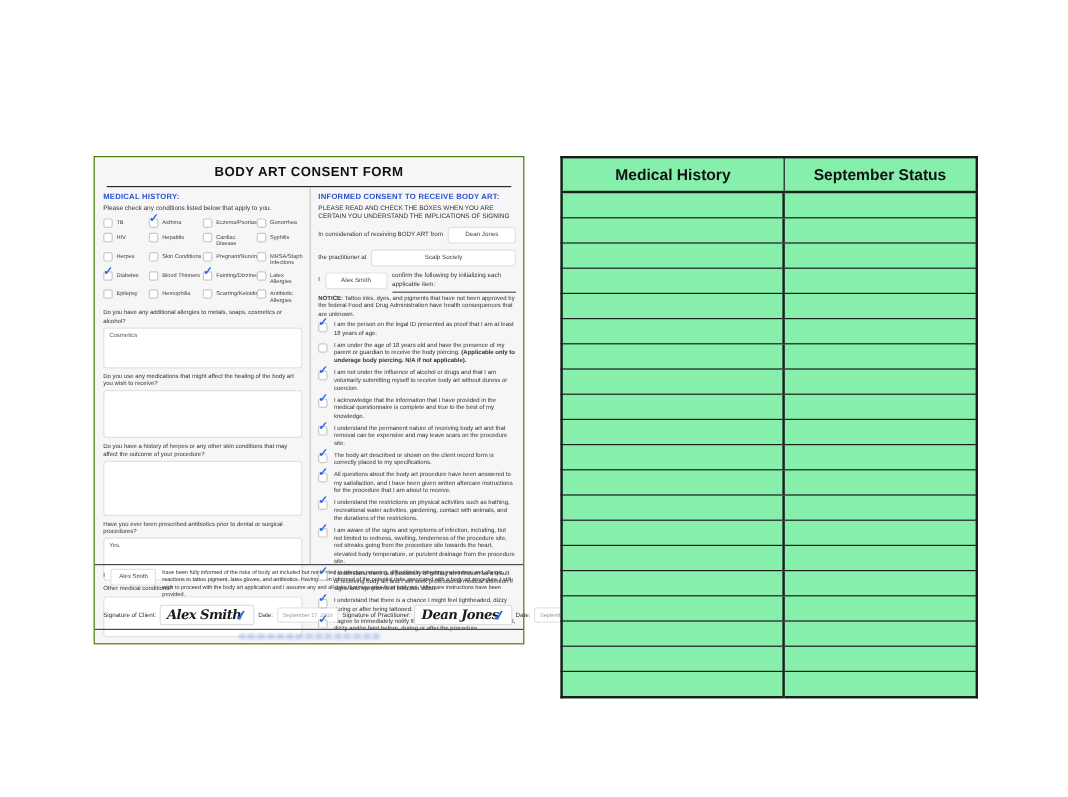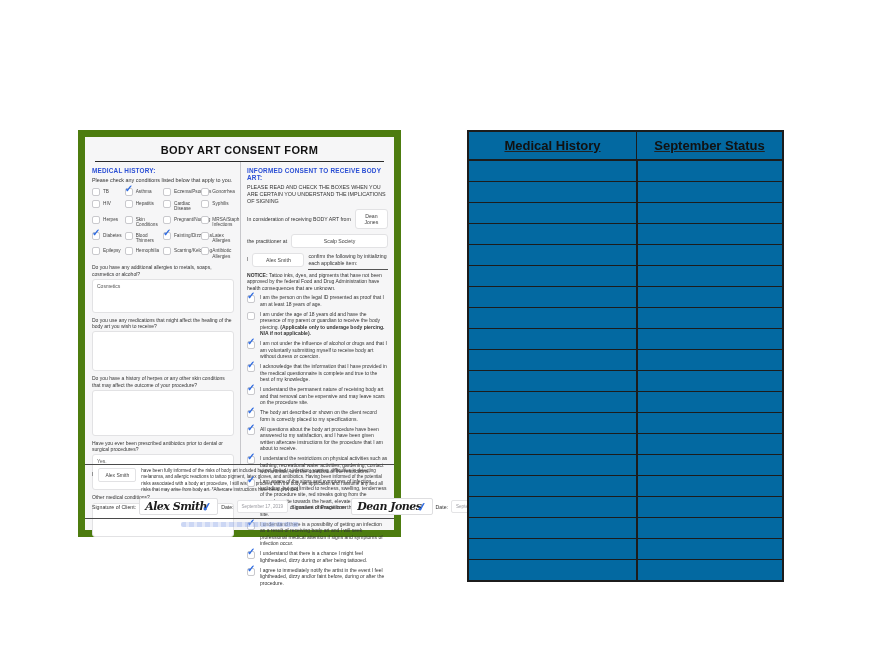--- a/index.html
+++ b/index.html
@@ -1,21 +1,21 @@
 <!DOCTYPE html>
 <html><head>
 <meta charset="utf-8">
 <style>
   html,body{margin:0;padding:0;background:#ffffff;}
   .canvas{position:relative;width:890px;height:664px;background:#ffffff;overflow:hidden;
           font-family:"Liberation Sans",sans-serif;color:#222;}
 
   
-  .form{position:absolute;left:78px;top:130px;width:323px;height:407px;
-        background:#f6f6f7;border:7px solid #4d7c0f;box-sizing:border-box;
+  .form{position:absolute;left:78px;top:130px;width:359px;height:407px;
+        background:#f6f6f7;border:1px solid #4d7c0f;box-sizing:border-box;
         display:flex;flex-direction:column;}
   .form-title{font-size:11px;font-weight:bold;text-align:center;letter-spacing:.4px;
               color:#111;padding:7px 0 5px 0;margin:0 10px;border-bottom:1.5px solid #2a2a2a;}
   .columns{flex:1;display:flex;min-height:0;}
   .col-left{width:50.5%;box-sizing:border-box;padding:5px 6px 2px 7px;border-right:1px solid #c7c7cb;}
   .col-right{flex:1;box-sizing:border-box;padding:5px 6px 2px 6px;}
 
   .sec-title{font-size:6.4px;font-weight:bold;color:#2b4fd4;margin-bottom:3px;letter-spacing:.2px;}
   .instruction{font-size:5.4px;color:#333;margin-bottom:4px;line-height:1.3;}
 
@@ -64,22 +64,22 @@
   .script{font-family:"DejaVu Serif",serif;font-style:italic;font-weight:bold;font-size:11px;
           color:#1c1c1c;white-space:nowrap;letter-spacing:-.5px;}
   .flourish{color:#2f6be0;font-size:12px;font-weight:bold;margin-left:-5px;transform:rotate(-8deg);}
   .date-box{background:#fff;border:1px solid #e4e4e6;border-radius:2px;font-size:4.6px;color:#9a9aa0;
             padding:3px 4px;white-space:nowrap;}
   .watermark{align-self:center;width:118px;height:5px;margin:1px 0 3px 0;border-radius:2px;
              background:repeating-linear-gradient(90deg,#8fa7e8 0 5px,#c6d2f3 5px 8px);
              opacity:.45;filter:blur(.7px);}
 
   
-  .status-table{position:absolute;left:467px;top:130px;width:317px;height:407px;
-                border-collapse:collapse;table-layout:fixed;background:#0369a1;text-decoration:underline;}
+  .status-table{position:absolute;left:467px;top:130px;width:348px;height:407px;
+                border-collapse:collapse;table-layout:fixed;background:#86efac;}
   .status-table,.status-table th,.status-table td{border:1px solid #1c1c1c;}
   .status-table{border:2px solid #1c1c1c;}
   .status-table th{font-size:13px;font-weight:bold;color:#111;height:25px;
                    border-bottom:2px solid #1c1c1c;font-family:"Liberation Sans",sans-serif;}
   .status-table col.c1{width:53.5%;}
   .status-table td{height:18px;border-left:2px solid #1c1c1c;}
   .status-table td:first-child{border-left:none;}
 </style>
 </head>
 <body>

